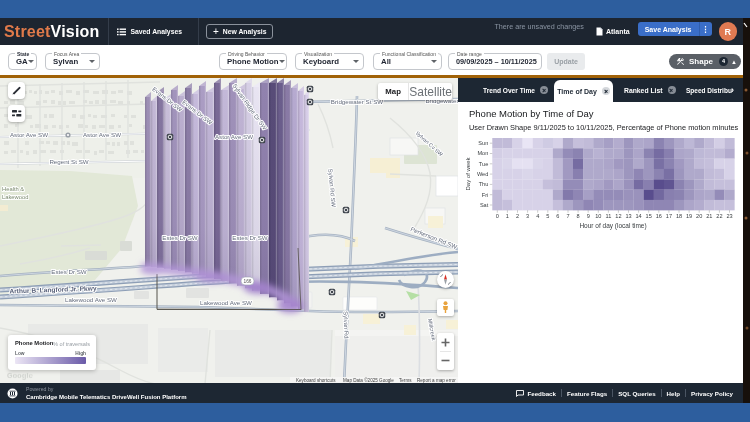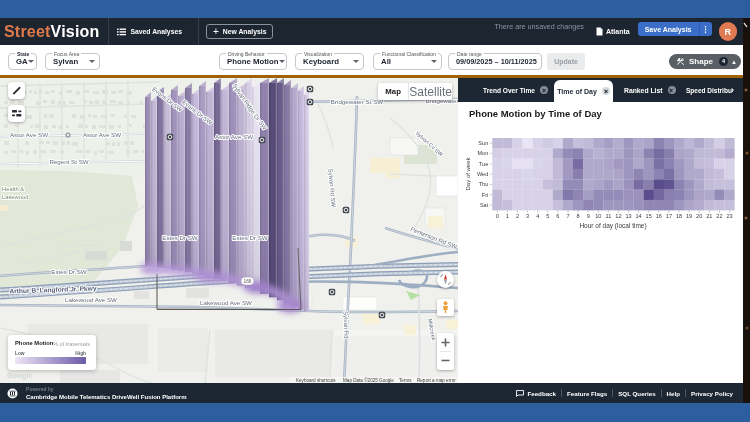--- a/index.html
+++ b/index.html
@@ -27,21 +27,21 @@
 .toolspill{position:absolute;left:669px;top:8.5px;width:72px;height:15.5px;background:#5a5f66;border-radius:8px;display:flex;align-items:center;color:#fff}
 .main{left:0;top:78px;width:750px;height:305px;background:#fff}
 .panel{position:absolute;left:458px;top:0;width:285px;height:305px;background:#fff}
 .tabbar{position:absolute;left:0;top:0;width:285px;height:24px;background:#1d2733}
 .tab{position:absolute;top:0;height:24px;display:flex;align-items:center;color:#fff;font-size:7px;font-weight:bold;white-space:nowrap}
 .tabx{width:8px;height:8px;border-radius:50%;background:#878d96;margin-left:5px;position:relative}
 .tabx:before,.tabx:after{content:"";position:absolute;left:1.8px;top:3.6px;width:4.4px;height:0.9px;background:#1d2733}
 .tabx:before{transform:rotate(45deg)}.tabx:after{transform:rotate(-45deg)}
 .activetab{position:absolute;left:96px;top:2px;width:59px;height:22px;background:#fff;border-radius:6px 6px 0 0;display:flex;align-items:center;justify-content:center;color:#1d2733;font-size:7px;font-weight:bold}
 .activetab .tabx{background:#d5d8dc}
-.ht{position:absolute;left:469px;top:108px;font-size:9.5px;font-weight:bold;color:#17191c}
+.ht{position:absolute;left:469px;top:108px;font-size:9.5px;font-weight:normal;color:#17191c}
 .hs{position:absolute;left:469px;top:123px;font-size:7.4px;color:#202124}
 .sidestrip{left:743px;top:18px;width:7px;height:385px;background:#17100b}
 .footer{left:0;top:383px;width:743px;height:20px;background:#1d2733;display:flex;align-items:center}
 .bottombar{left:0;top:403px;width:750px;height:19px;background:#2d5e9e}
 .flink{color:#fff;font-size:6.2px;font-weight:bold}
 .fsep{width:1px;height:8px;background:#4a5563;margin:0 5px}
 .mapctl{position:absolute;background:#fff;box-shadow:0 1px 3px rgba(0,0,0,0.3);border-radius:2px}
 .legend{position:absolute;left:8px;top:257px;width:88px;height:35px;background:#fff;border-radius:3px;box-shadow:0 1px 4px rgba(0,0,0,0.25)}
 </style></head>
 <body>
@@ -540,20 +540,21 @@
   <div class="tabbar">
     <div class="tab" style="left:25px;font-size:6.6px">Trend Over Time<span class="tabx"></span></div>
     <div class="activetab">Time of Day<span class="tabx"></span></div>
     <div class="tab" style="left:166px;font-size:6.8px">Ranked List<span class="tabx"></span></div>
     <div class="tab" style="left:228px;font-size:6.5px">Speed Distribu</div>
     <div class="tab" style="left:273px;font-size:9px">›</div>
   </div>
 </div>
 </div>
 <div class="ht abs">Phone Motion by Time of Day</div>
+<div class="hs abs">User Drawn Shape 9/11/2025 to 10/11/2025, Percentage of Phone motion minutes</div>
 <svg width="750" height="422" viewBox="0 0 750 422" style="position:absolute;left:0;top:0">
 <rect x="492.3" y="138.0" width="10.24" height="10.46" fill="#c1bbd8"></rect>
       <rect x="502.4" y="138.0" width="10.24" height="10.46" fill="#c1bbd8"></rect>
       <rect x="512.5" y="138.0" width="10.24" height="10.46" fill="#d7d2e8"></rect>
       <rect x="522.6" y="138.0" width="10.24" height="10.46" fill="#e9e5f5"></rect>
       <rect x="532.7" y="138.0" width="10.24" height="10.46" fill="#d7d2e8"></rect>
       <rect x="542.8" y="138.0" width="10.24" height="10.46" fill="#cfcbe3"></rect>
       <rect x="552.9" y="138.0" width="10.24" height="10.46" fill="#d7d2e8"></rect>
       <rect x="562.9" y="138.0" width="10.24" height="10.46" fill="#afa9cb"></rect>
       <rect x="573.0" y="138.0" width="10.24" height="10.46" fill="#c5bfdb"></rect>

